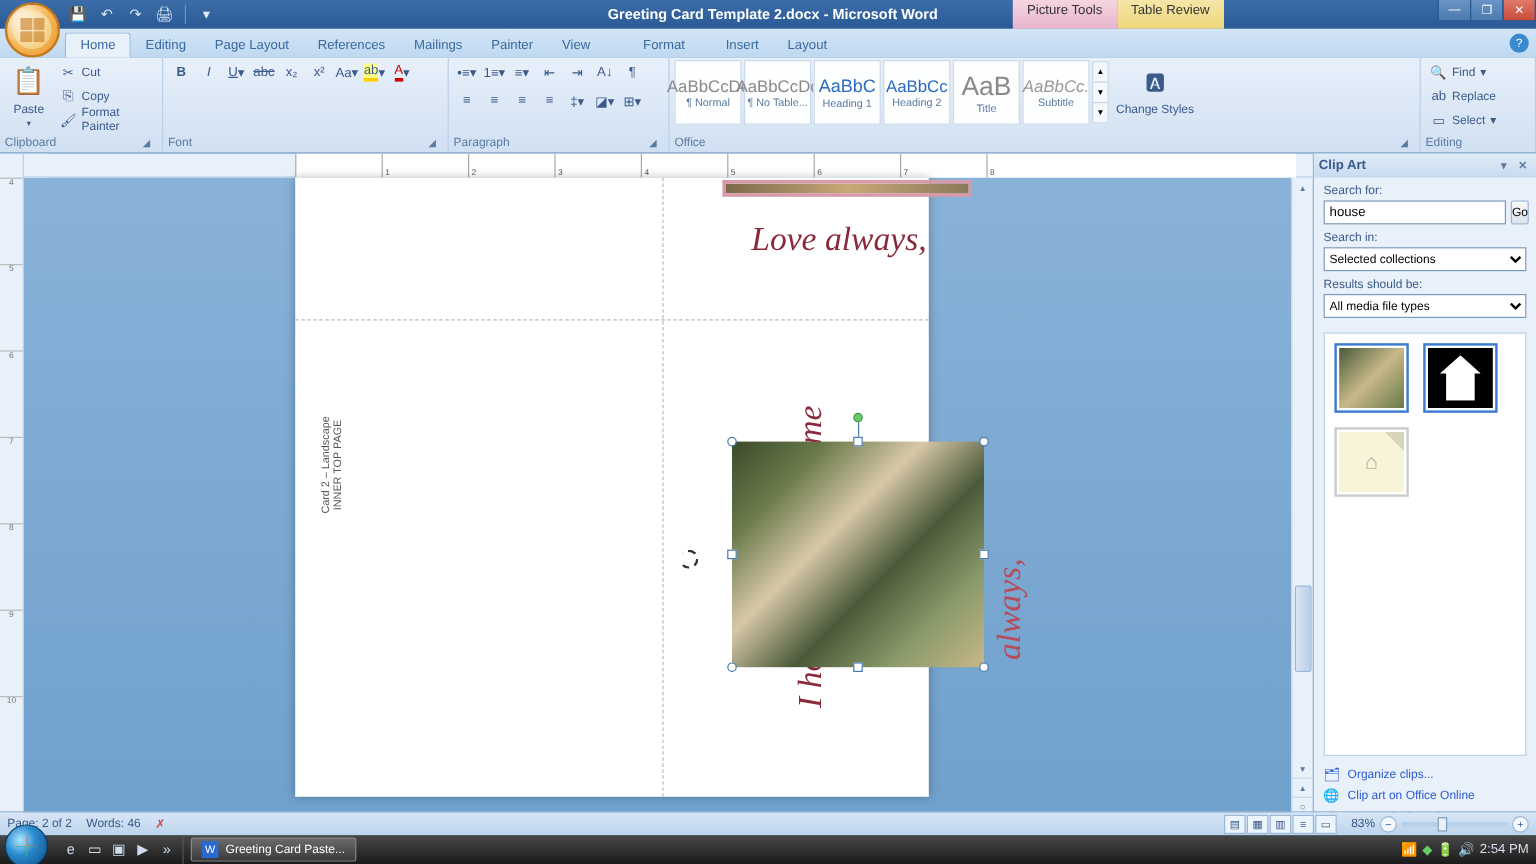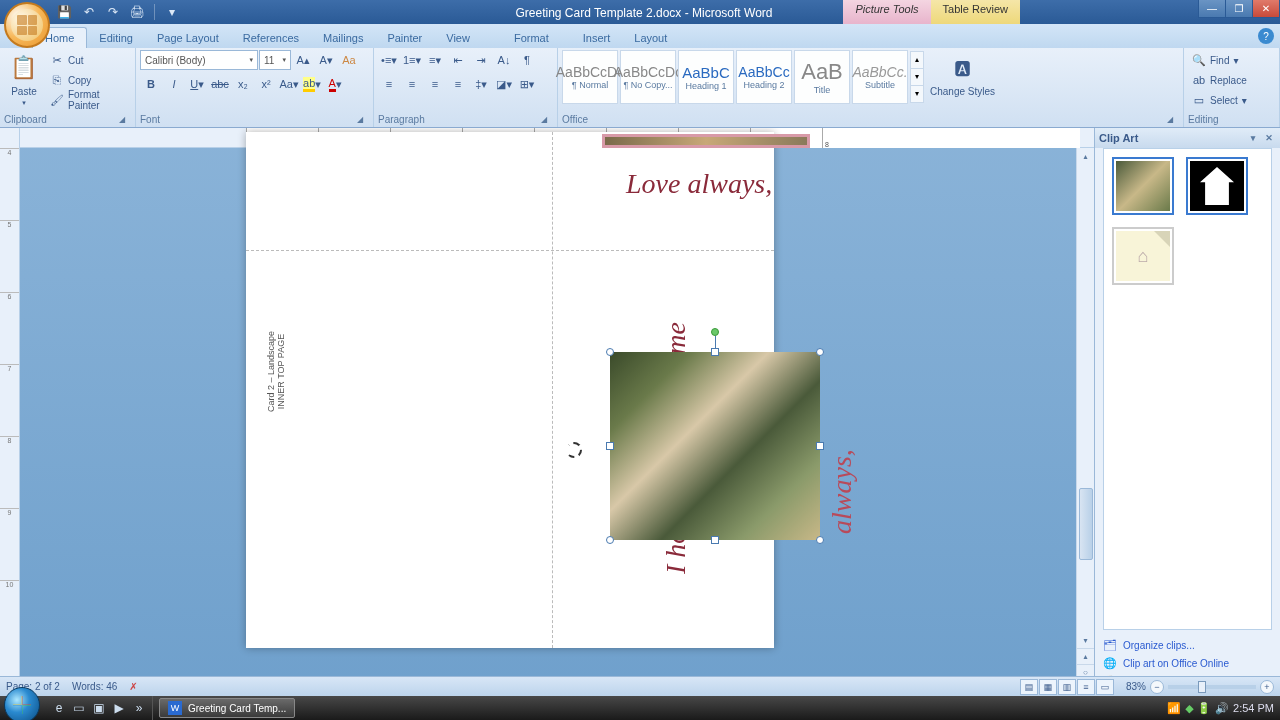--- a/index.html
+++ b/index.html
@@ -6,31 +6,31 @@
 body { width: 1280px; height: 720px; overflow: hidden; background: linear-gradient(to bottom, #8ab3d8, #6fa0cc); position: relative; }
 
 
 .titlebar { height: 24px; background: linear-gradient(to bottom, #3d6da9, #2a5a96); display: flex; align-items: center; position: relative; }
 .office-btn { width: 46px; height: 46px; border-radius: 50%; background: radial-gradient(circle at 30% 30%, #fff, #f7b85a, #e8942a); position: absolute; left: 4px; top: 2px; z-index: 100; border: 2px solid #c47a1e; display: flex; align-items: center; justify-content: center; }
 .office-inner { width: 32px; height: 32px; border-radius: 50%; background: radial-gradient(circle at 30% 30%, #fff8e8, #f0c060); display: grid; grid-template: 1fr 1fr / 1fr 1fr; gap: 1px; padding: 6px; }
 .office-inner span { background: #c47a1e; border-radius: 1px; opacity: 0.6; }
 .qat { margin-left: 56px; display: flex; gap: 6px; align-items: center; }
 .qat-btn { width: 18px; height: 18px; display: flex; align-items: center; justify-content: center; color: #dde9f7; font-size: 12px; }
 .qat-sep { width: 1px; height: 16px; background: rgba(255,255,255,.3); margin: 0 2px; }
-.title-text { color: #fff; font-size: 12px; margin-left: 8px; flex: 0 0 auto; }
+.title-text { color: #fff; font-size: 12px; margin-left: 8px; flex: 0 0 auto; font-weight: bold; }
 .contextual-tabs { display: flex; margin-left: auto; margin-right: 260px; height: 24px; }
 .ctx-tab { padding: 3px 12px 0; font-size: 11px; color: #333; }
-.ctx-pic { background: linear-gradient(to bottom, #f4d5e1, #e8b4cc); font-style: italic; }
+.ctx-pic { background: linear-gradient(to bottom, #f4d5e1, #e8b4cc); }
 .ctx-tbl { background: linear-gradient(to bottom, #f5e6a8, #eed87a); }
 .win-controls { position: absolute; right: 0; top: 0; display: flex; }
 .win-btn { width: 28px; height: 18px; display: flex; align-items: center; justify-content: center; font-size: 10px; background: linear-gradient(to bottom, #6a94c4, #4a7ab0); color: #fff; border: 1px solid #2a5a96; border-top: none; margin-left: -1px; }
 .win-btn.close { background: linear-gradient(to bottom, #e07a6a, #c84a3a); }
 
 
-.tabs-row { height: 24px; background: linear-gradient(to bottom, #d3e5f7, #bfd8f0); display: flex; align-items: flex-end; padding-left: 32px; position: relative; }
+.tabs-row { height: 24px; background: linear-gradient(to bottom, #d3e5f7, #bfd8f0); display: flex; align-items: flex-end; padding-left: 54px; position: relative; }
 .tab { padding: 4px 12px; font-size: 11px; color: #3a6aa0; cursor: pointer; }
 .tab.active { background: #e8f0fa; border-radius: 3px 3px 0 0; border: 1px solid #9ab8d8; border-bottom: none; color: #3a6aa0; }
 .help-btn { position: absolute; right: 6px; top: 4px; width: 16px; height: 16px; border-radius: 50%; background: #3a8ad0; color: #fff; font-size: 10px; display: flex; align-items: center; justify-content: center; }
 
 
 .ribbon { height: 80px; background: linear-gradient(to bottom, #e8f0fa, #d0e0f2); display: flex; border-bottom: 1px solid #8aaad0; }
 .group { border-right: 1px solid #b8d0e8; padding: 2px 4px 0; display: flex; flex-direction: column; }
 .group-body { flex: 1; display: flex; align-items: flex-start; gap: 2px; }
 .group-label { font-size: 10px; color: #5a7aa0; text-align: left; padding: 2px 0; position: relative; }
 .group-label .launcher { position: absolute; right: 2px; bottom: 2px; width: 10px; height: 10px; font-size: 8px; color: #5a7aa0; }
@@ -52,21 +52,21 @@
 
 
 .doc-area { position: absolute; top: 128px; left: 0; right: 0; bottom: 24px; display: flex; }
 .vruler { width: 20px; background: #e8f0fa; border-right: 1px solid #b8d0e8; padding-top: 20px; display: flex; flex-direction: column; align-items: center; font-size: 7px; color: #777; }
 .vruler .tick { flex: 0 0 72px; width: 100%; text-align: center; border-top: 1px solid #bbb; }
 .ruler-corner { position: absolute; left: 0; top: 0; width: 20px; height: 20px; background: #e8f0fa; border: 1px solid #b8d0e8; display: flex; align-items: center; justify-content: center; font-size: 9px; color: #777; }
 .hruler-wrap { height: 20px; background: #e8f0fa; border-bottom: 1px solid #b8d0e8; position: relative; }
 .hruler { position: absolute; left: 226px; right: 200px; top: 0; height: 20px; background: #fff; display: flex; font-size: 7px; color: #555; }
 .hruler .htick { flex: 0 0 72px; border-left: 1px solid #aaa; padding-left: 2px; display: flex; align-items: flex-end; }
 .canvas-wrap { flex: 1; overflow: hidden; background: linear-gradient(to bottom, #8ab3d8, #6fa0cc); position: relative; }
-.page { position: absolute; left: 226px; top: 4px; width: 528px; height: 516px; background: #fff; box-shadow: 0 0 8px rgba(0,0,0,.3); }
+.page { position: absolute; left: 226px; top: 20px; width: 528px; height: 516px; background: #fff; box-shadow: 0 0 8px rgba(0,0,0,.3); }
 .fold-v { position: absolute; left: 306px; top: 0; bottom: 0; border-left: 1px dashed #bbb; }
 .fold-h { position: absolute; top: 118px; left: 0; right: 0; border-top: 1px dashed #bbb; }
 .script-text { font-family: "Brush Script MT", cursive; color: #8a2a3a; font-size: 28px; font-style: italic; }
 .love-top { position: absolute; left: 380px; top: 36px; }
 .small-img { position: absolute; left: 356px; top: 2px; width: 208px; height: 14px; background: linear-gradient(90deg, #7a6a4a, #c8a878, #8a7a5a); border: 3px solid #d89aa8; }
 .rotated { transform: rotate(-90deg); transform-origin: center; }
 .hope-text { position: absolute; left: 270px; top: 300px; width: 320px; text-align: center; }
 .love-side { position: absolute; left: 510px; top: 300px; width: 140px; transform: rotate(-90deg); color: #b84a5a; }
 .card-label { position: absolute; left: 20px; top: 280px; font-size: 9px; color: #555; transform: rotate(-90deg); transform-origin: left top; white-space: nowrap; display: flex; flex-direction: column; align-items: center; }
 .clip-img { position: absolute; left: 364px; top: 220px; width: 210px; height: 188px; }
@@ -202,33 +202,20 @@
             <span>Format Painter</span>
           </div>
       </div>
     </div>
     <div class="group-label"><span>Clipboard</span><span class="launcher">◢</span></div>
   </div>
 
   <div class="group" style="width:238px">
     <div class="group-body" style="flex-direction:column;gap:4px">
       <div class="btn-row">
-        <div class="combo font">
-            <span>Calibri (Body)</span>
-            <span style="margin-left:auto;font-size:7px">▾</span>
-          </div>
-        <div class="combo size">
-            <span>11</span>
-            <span style="margin-left:auto;font-size:7px">▾</span>
-          </div>
-        <div class="rb-btn">A▴</div>
-        <div class="rb-btn">A▾</div>
-        <div class="rb-btn" style="color:#c84">Aa</div>
-      </div>
-      <div class="btn-row">
         <div class="rb-btn">
             <b>B</b>
           </div>
         <div class="rb-btn">
             <i>I</i>
           </div>
         <div class="rb-btn"><u>U</u>▾</div>
         <div class="rb-btn">
             <s>abc</s>
           </div>
@@ -268,21 +255,21 @@
 
   <div class="group" style="flex:1">
     <div class="group-body">
       <div class="style-gal">
         <div class="style-item">
             <span class="preview">AaBbCcDc</span>
             <span>¶ Normal</span>
           </div>
         <div class="style-item">
             <span class="preview">AaBbCcDc</span>
-            <span>¶ No Copy...</span>
+            <span>¶ No Table...</span>
           </div>
         <div class="style-item">
             <span class="preview" style="color:#2a6ac0;font-size:15px">AaBbC</span>
             <span>Heading 1</span>
           </div>
         <div class="style-item">
             <span class="preview" style="color:#2a6ac0">AaBbCc</span>
             <span>Heading 2</span>
           </div>
         <div class="style-item">
@@ -384,20 +371,31 @@
     </div>
 
     <div class="clipart-pane">
       <div class="pane-header">
         <span>Clip Art</span>
         <div class="sp">
           <span>▾</span>
           <span>✕</span>
         </div>
       </div>
+      <div class="pane-body">
+        <label>Search for:</label>
+        <div class="row">
+          <input type="text" value="house" style="">
+          <button class="go-btn">Go</button>
+        </div>
+        <label>Search in:</label>
+        <select><option>Selected collections</option></select>
+        <label>Results should be:</label>
+        <select><option>All media file types</option></select>
+      </div>
       <div class="results">
         <div class="result-item">
             <div class="thumb1"></div>
           </div>
         <div class="result-item">
             <div class="thumb2"></div>
           </div>
         <div class="result-item plain">
             <div class="thumb3"></div>
           </div>
@@ -446,21 +444,21 @@
   <div class="start-orb"></div>
   <div class="ql">
     <span>e</span>
     <span>▭</span>
     <span>▣</span>
     <span>▶</span>
     <span>»</span>
   </div>
   <div class="task-btn">
     <span class="ico">W</span>
-    <span>Greeting Card Temp...</span>
+    <span>Greeting Card Paste...</span>
   </div>
   <div class="tray">
     <span>📶</span>
     <span style="color:#6c6">◆</span>
     <span>🔋</span>
     <span>🔊</span>
     <span>2:54 PM</span>
   </div>
 </div>
 

